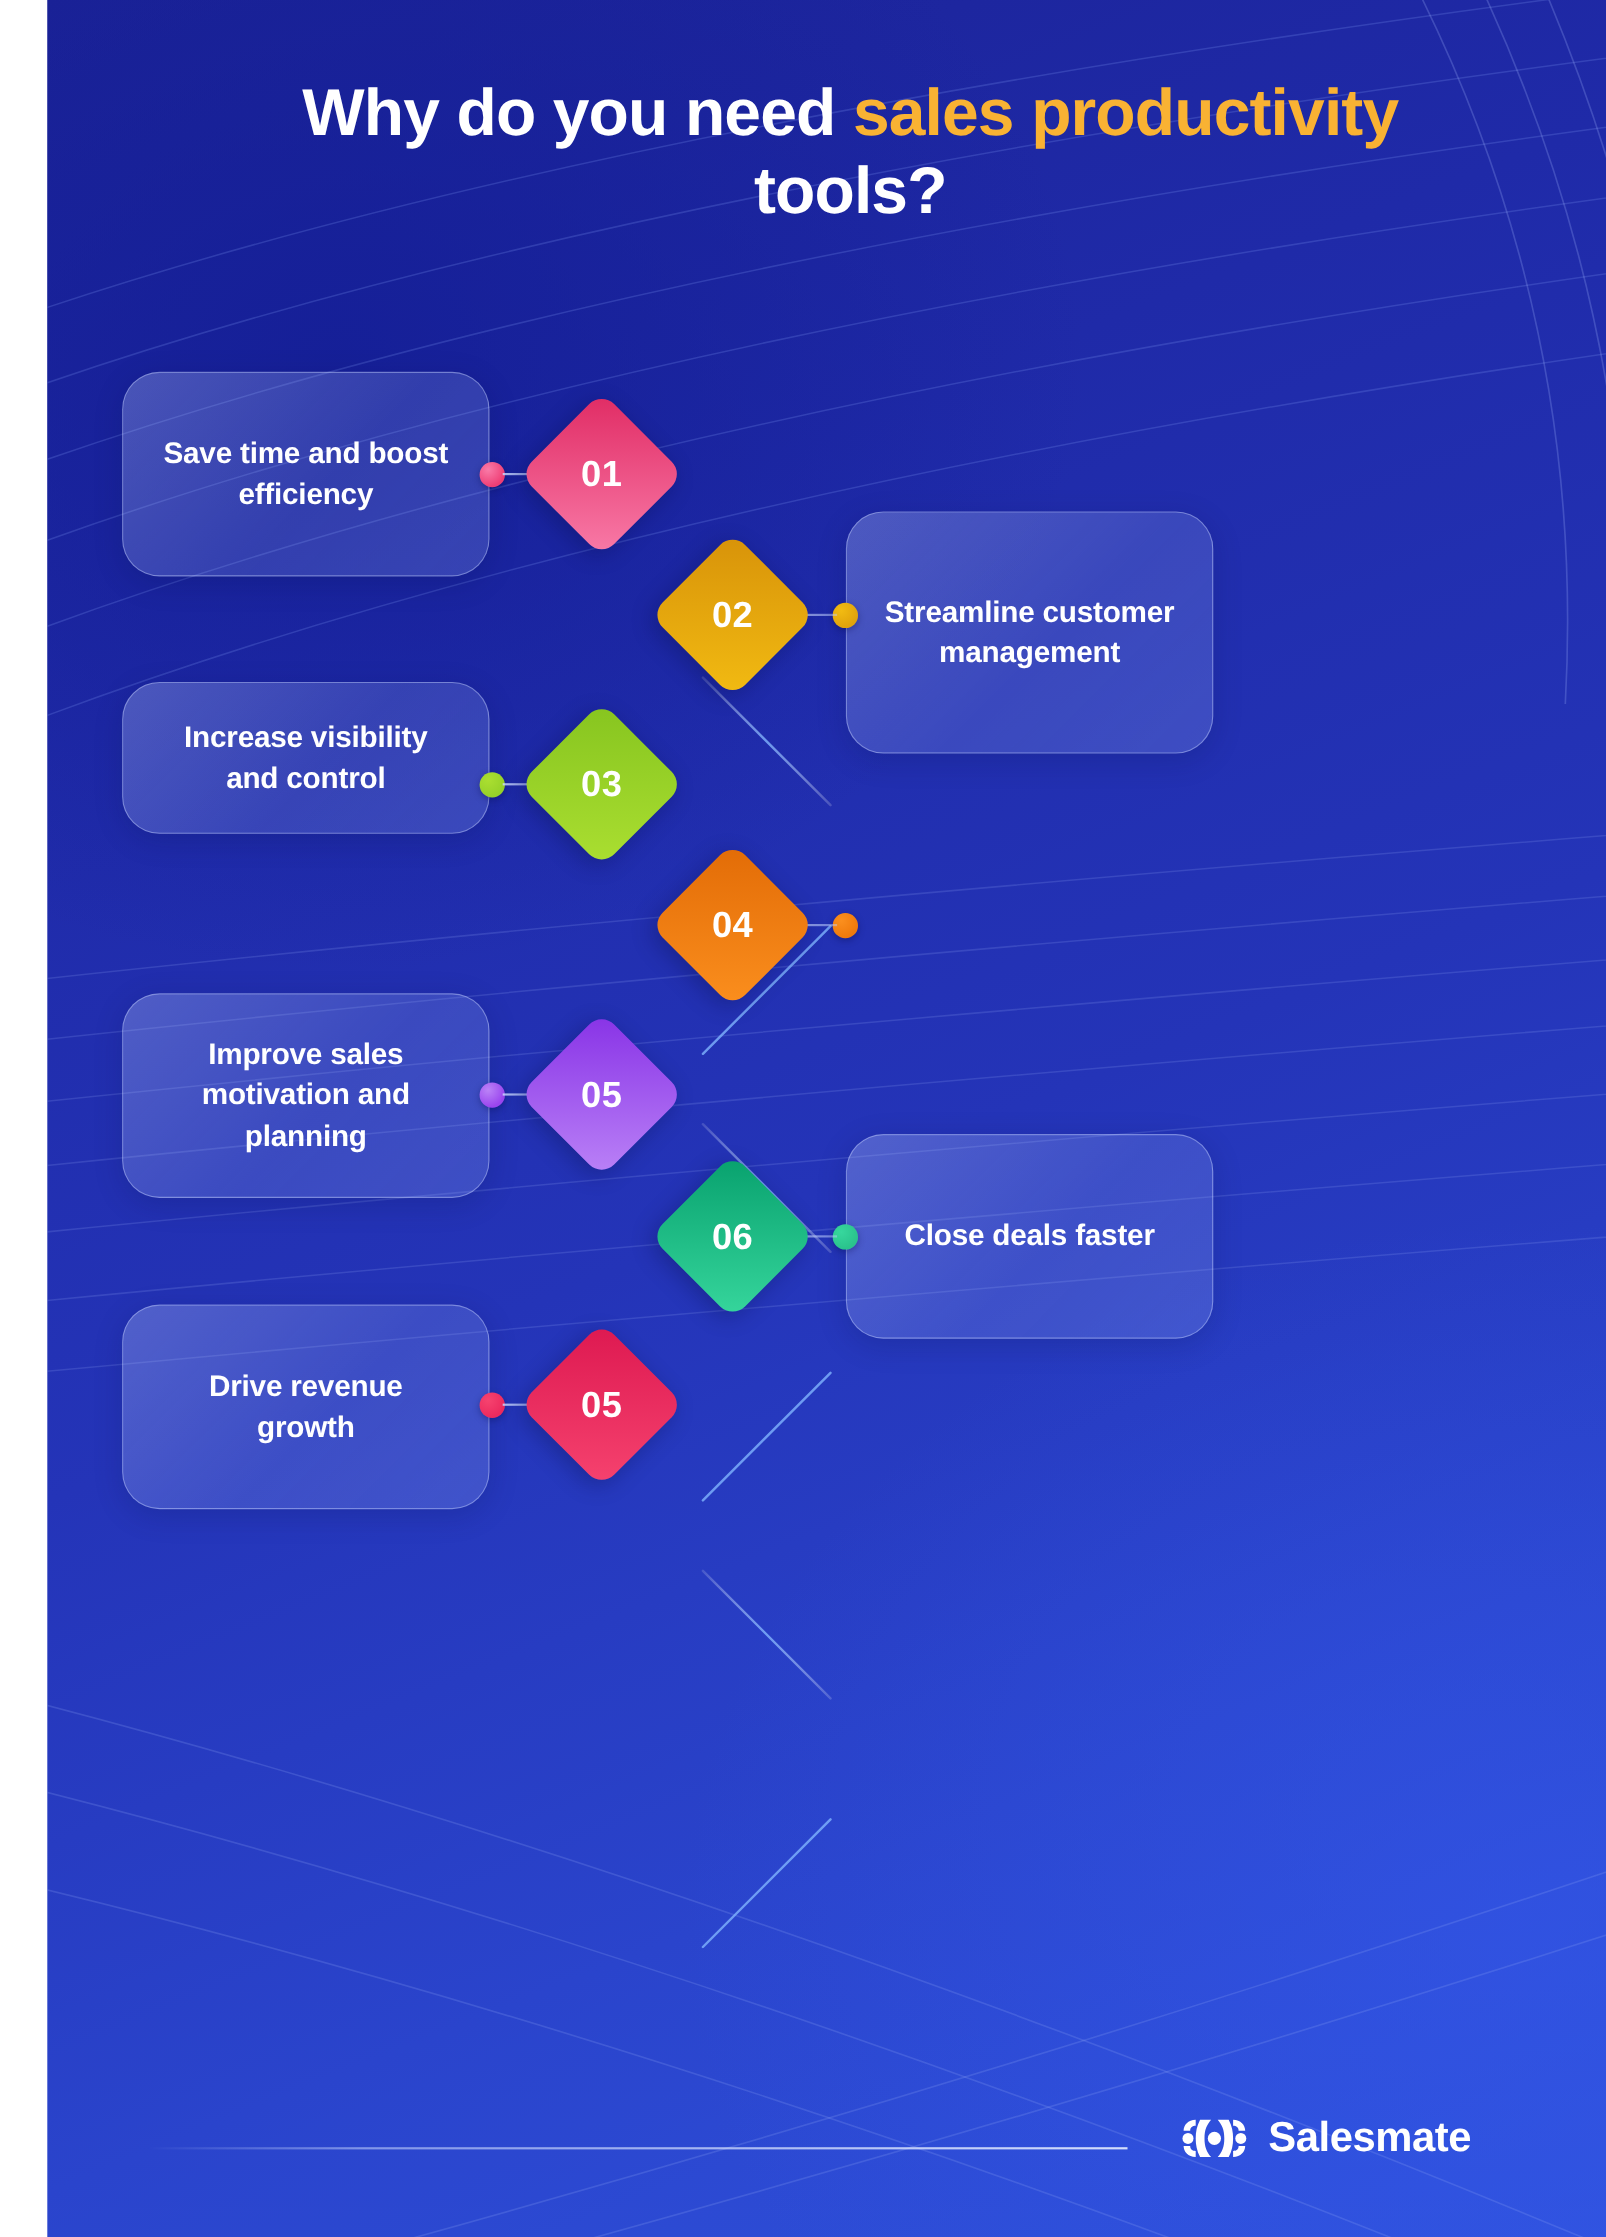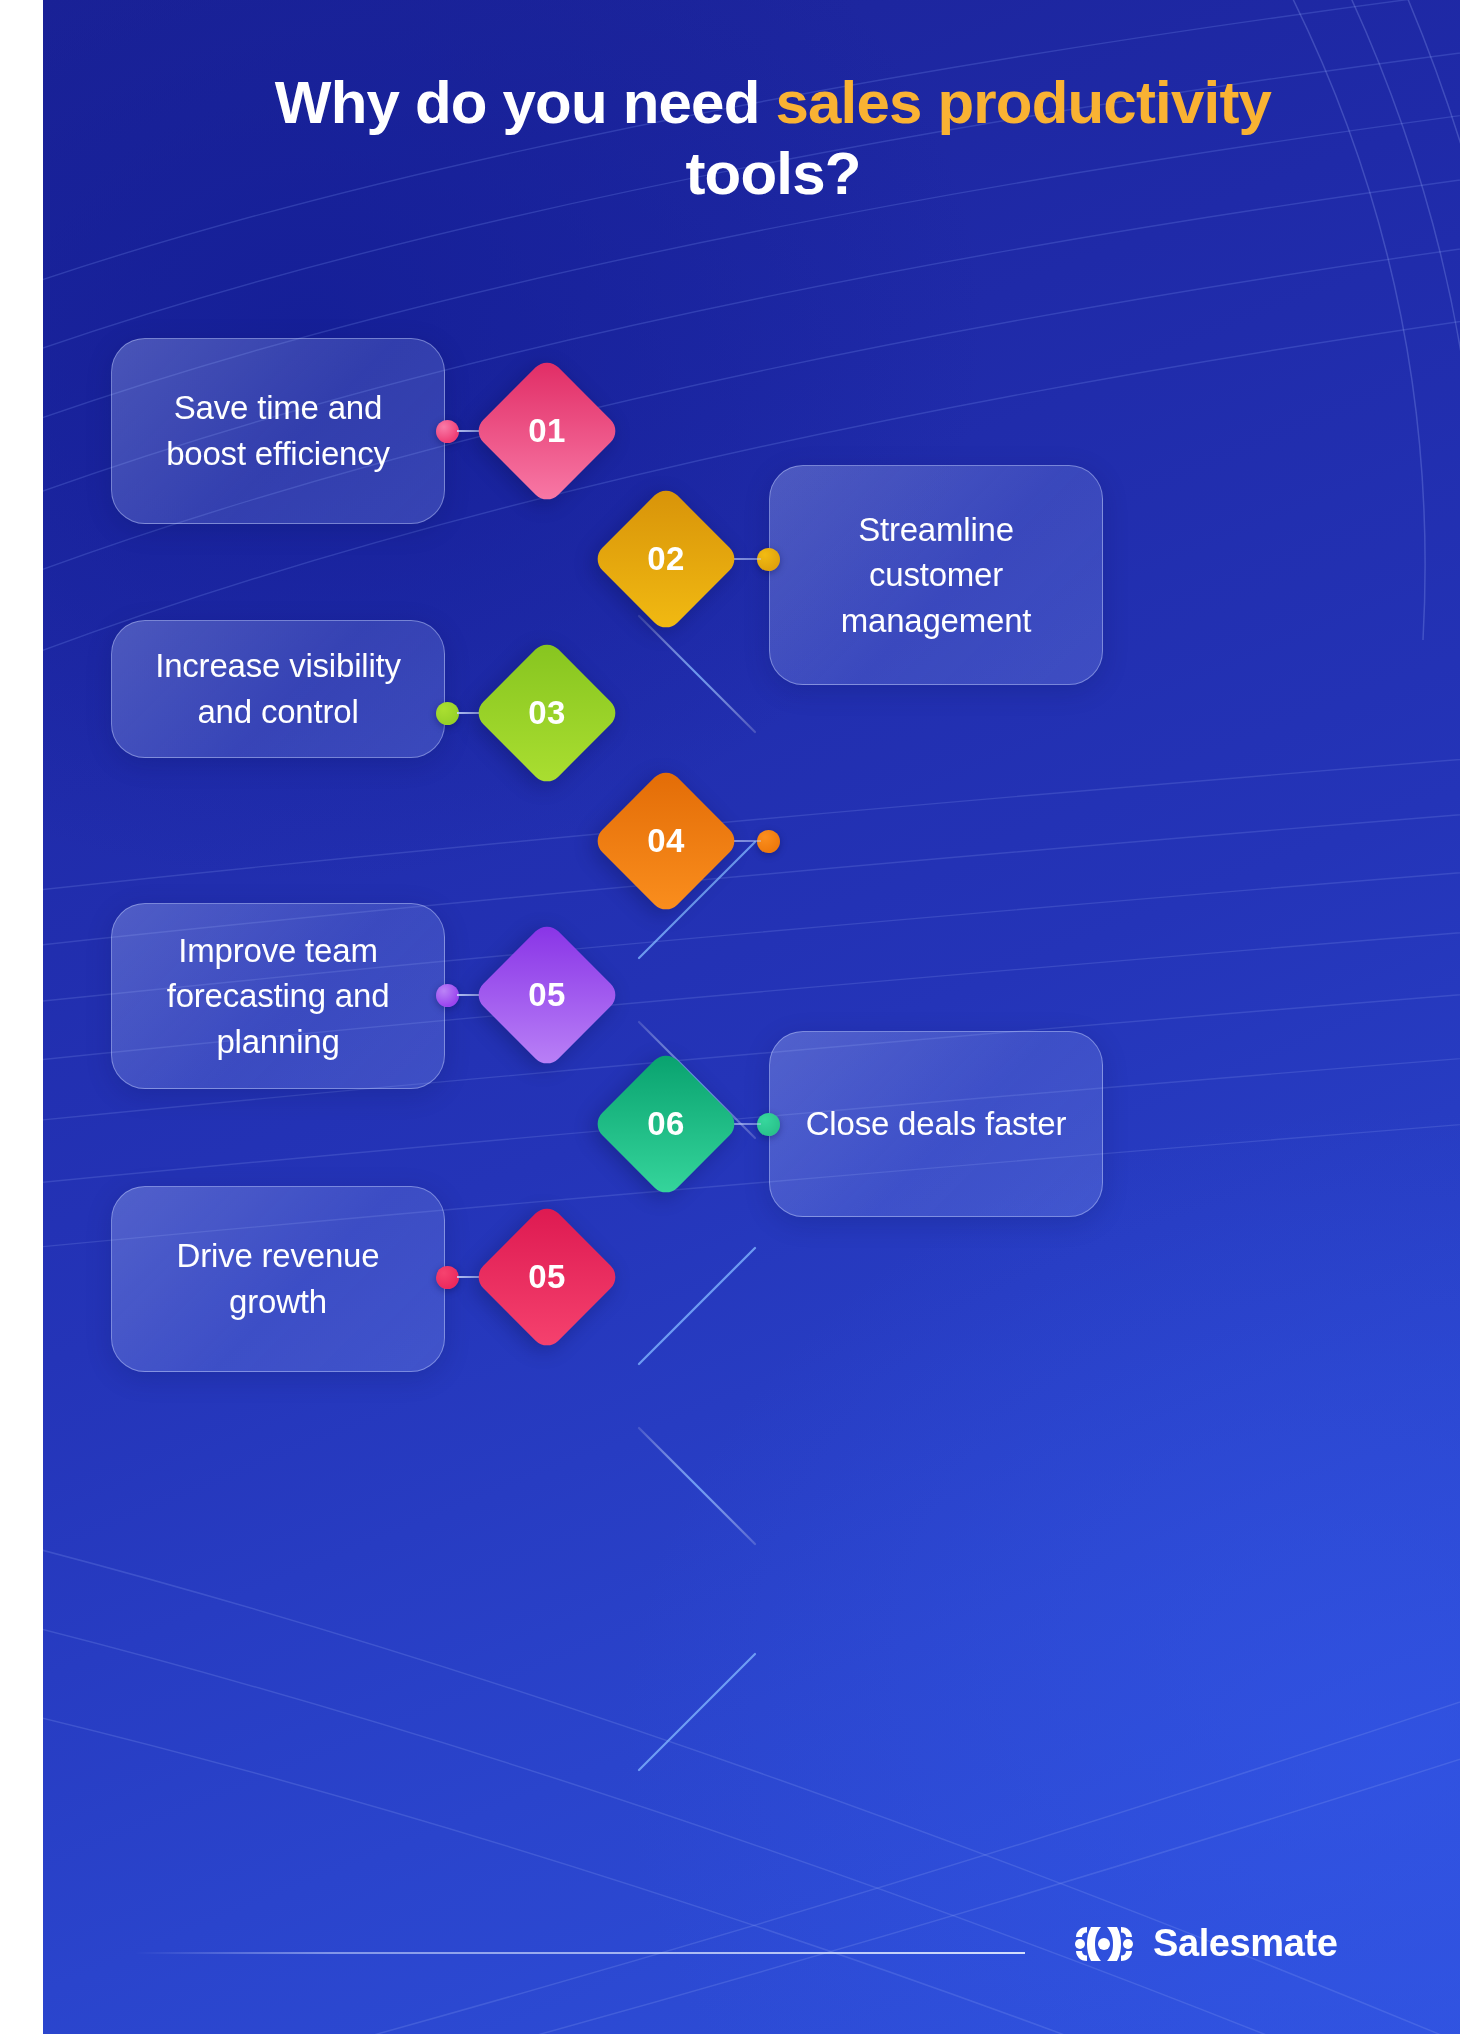--- a/index.html
+++ b/index.html
@@ -54,22 +54,22 @@
     background:linear-gradient(135deg, rgba(190,205,255,0.30) 0%, rgba(160,180,250,0.20) 55%, rgba(150,172,248,0.24) 100%);
     border:1px solid rgba(205,218,255,0.42);
     display:flex;
     align-items:center;
     justify-content:center;
     padding:22px 34px;
     box-shadow:0 6px 26px rgba(8,14,70,0.18);
   }
   .card-text {
     color:#ffffff;
-    font-size:33px;
-    font-weight:400;
+    font-size:27px;
+    font-weight:700;
     line-height:1.38;
     text-align:center;
     letter-spacing:-0.2px;
   }
 
   
   .diamond-wrap {
     position:absolute;
     width:106px; height:106px;
   }
@@ -229,21 +229,21 @@
   </div>
 
   <div class="dot" id="dot3" style="left: 714px; top: 830px; background: radial-gradient(circle at 34% 30%, rgb(251, 143, 30), rgb(239, 122, 12) 70%);"></div>
   <div class="stub" style="left:664px; top:840px; width:54px;"></div>
   <div class="diamond-wrap" style="left:570px; top:788px;">
     <div class="diamond" id="dia3" style="background: linear-gradient(135deg, rgb(226, 107, 6) 0%, rgb(251, 143, 30) 100%);"></div>
     <div class="diamond-num">04</div>
   </div>
 
   <div class="card" style="left:68px; top:903px; width:334px; height:186px;">
-    <div class="card-text">Improve team forecasting and planning</div>
+    <div class="card-text">Improve sales motivation and planning</div>
   </div>
   <div class="dot" id="dot4" style="left: 393px; top: 984px; background: radial-gradient(circle at 34% 30%, rgb(187, 131, 247), rgb(154, 69, 238) 70%);"></div>
   <div class="stub" style="left:414px; top:994px; width:52px;"></div>
   <div class="diamond-wrap" style="left:451px; top:942px;">
     <div class="diamond" id="dia4" style="background: linear-gradient(135deg, rgb(135, 49, 230) 0%, rgb(187, 131, 247) 100%);"></div>
     <div class="diamond-num">05</div>
   </div>
 
   <div class="card" style="left:726px; top:1031px; width:334px; height:186px;">
     <div class="card-text">Close deals faster</div>

